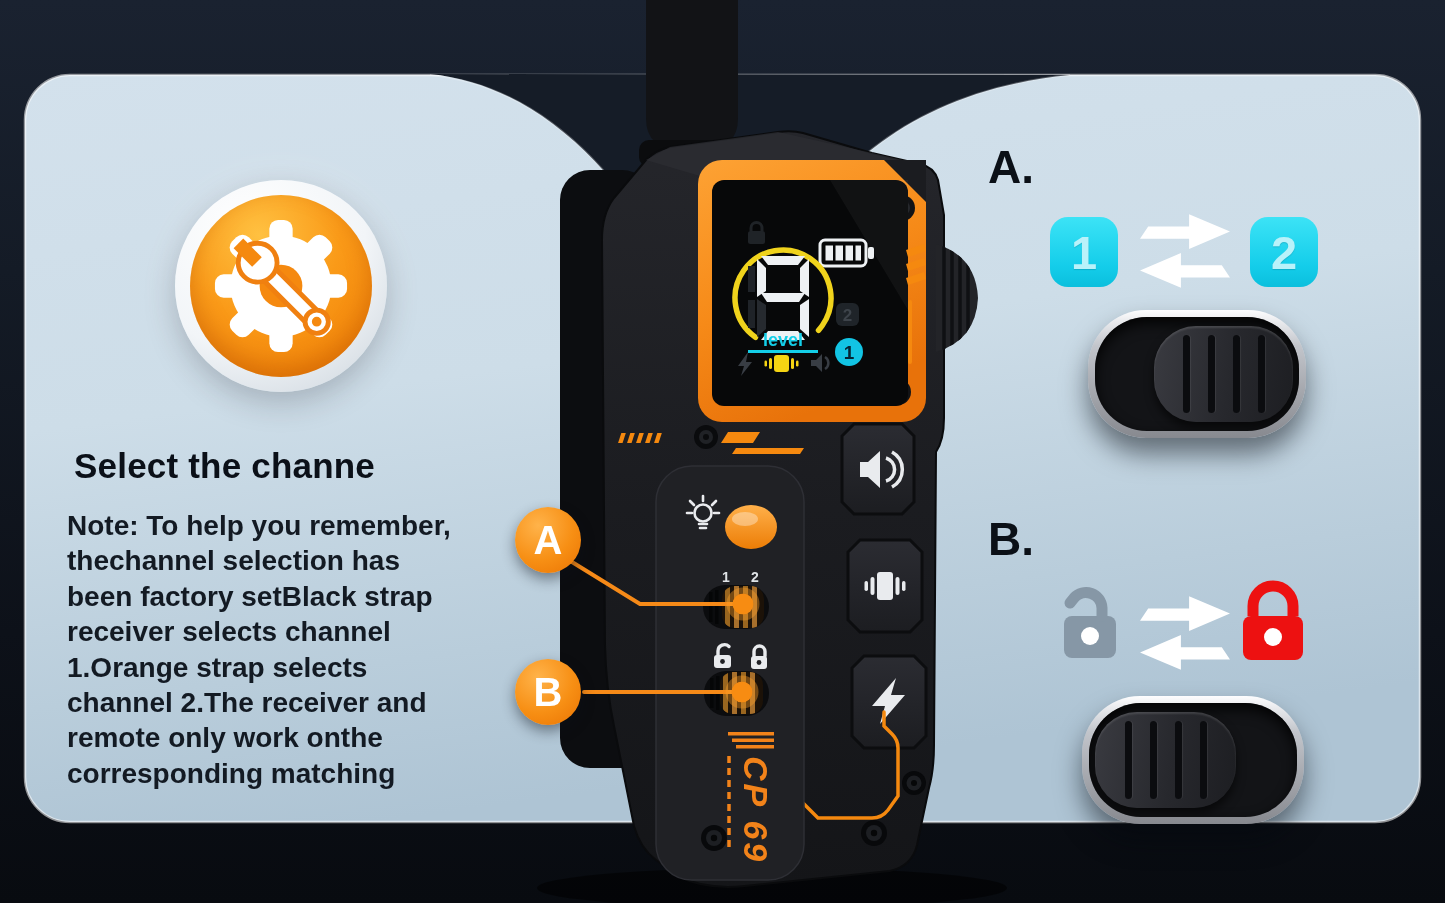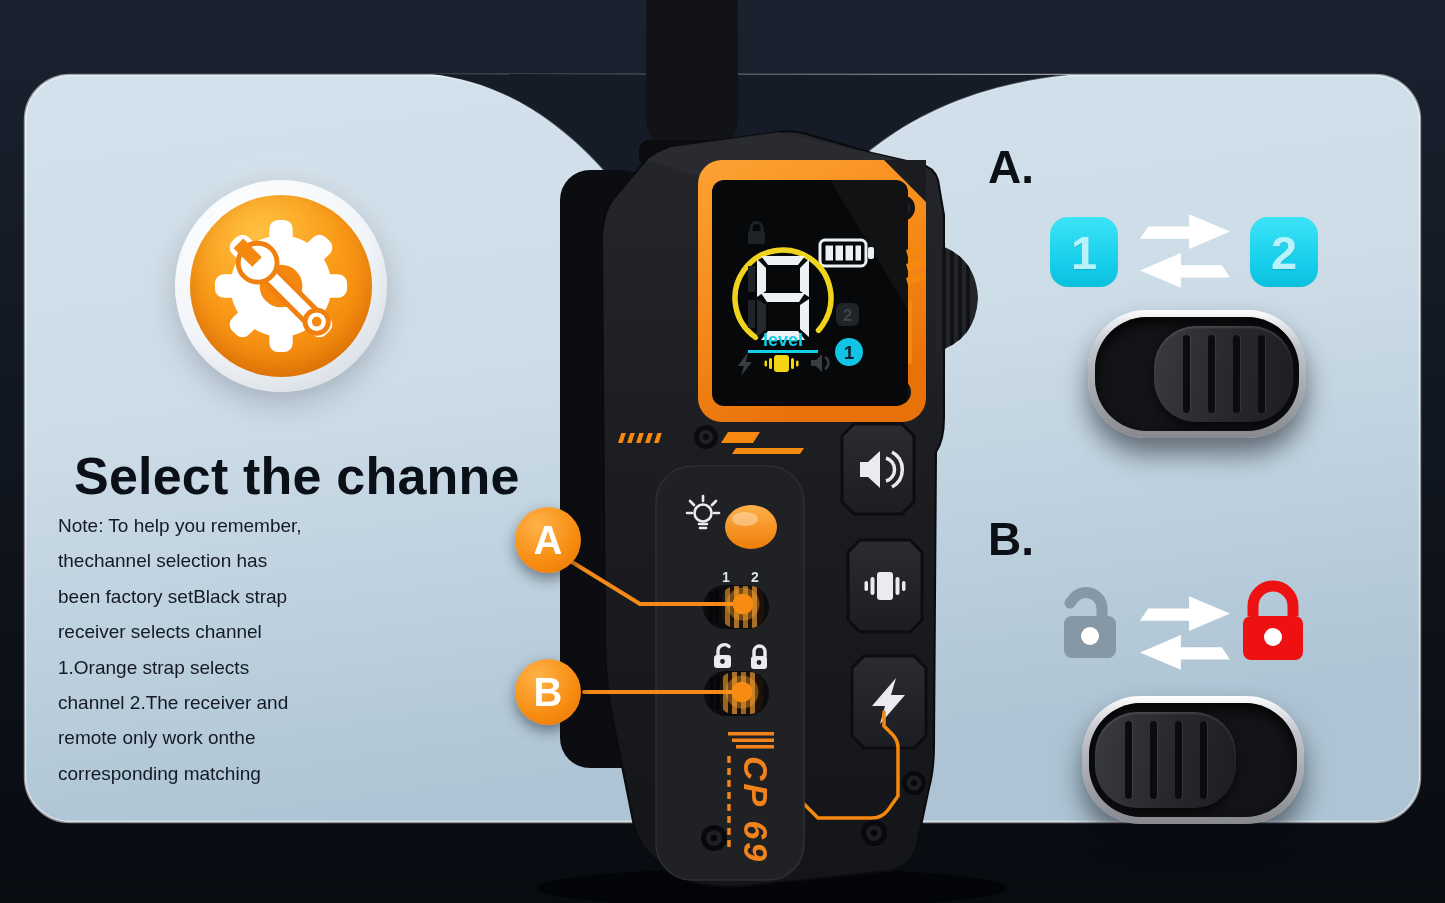--- a/index.html
+++ b/index.html
@@ -10,22 +10,22 @@
 
   
   .icon-badge{left:175px;top:180px;width:212px;height:212px;border-radius:50%;
     background:radial-gradient(circle at 35% 25%,#ffffff 0%,#f2f5f8 55%,#c9d2da 100%);
     box-shadow:0 10px 30px rgba(10,20,35,.25), 0 0 40px rgba(255,255,255,.35);
     display:flex;align-items:center;justify-content:center;}
   .icon-badge-inner{width:182px;height:182px;border-radius:50%;
     background:radial-gradient(circle at 38% 22%,#ffc141 0%,#fa9a18 45%,#ee7a02 100%);
     box-shadow:inset 0 -10px 22px rgba(170,70,0,.35);
     display:flex;align-items:center;justify-content:center;}
-  .headline{left:74px;top:446px;width:480px;font-size:52px;font-weight:800;color:#0b1018;letter-spacing:.2px;}
-  .note{left:58px;top:508px;width:470px;font-size:19px;line-height:35.4px;font-weight:400;
+  .headline{left:74px;top:446px;width:480px;font-size:35px;font-weight:800;color:#0b1018;letter-spacing:.2px;}
+  .note{left:67px;top:508px;width:470px;font-size:28px;line-height:35.4px;font-weight:700;
         color:#131a23;white-space:pre-line;}
 
   
   .sec-label{font-size:46px;font-weight:800;color:#0b1017;}
   .chan-badge{width:68px;height:70px;border-radius:18px;
     background:linear-gradient(180deg,#3ce3f6 0%,#14cdea 70%,#0bbfdd 100%);
     display:flex;align-items:center;justify-content:center;
     font-size:47px;font-weight:800;color:#b9f2fa;text-shadow:0 1px 1px rgba(0,90,110,.25);}
   .slider{border-radius:58px;background:linear-gradient(180deg,#fdfdfe 0%,#c2c5cb 28%,#87898f 100%);
     box-shadow:0 16px 26px rgba(4,8,14,.5);padding:7px;}

